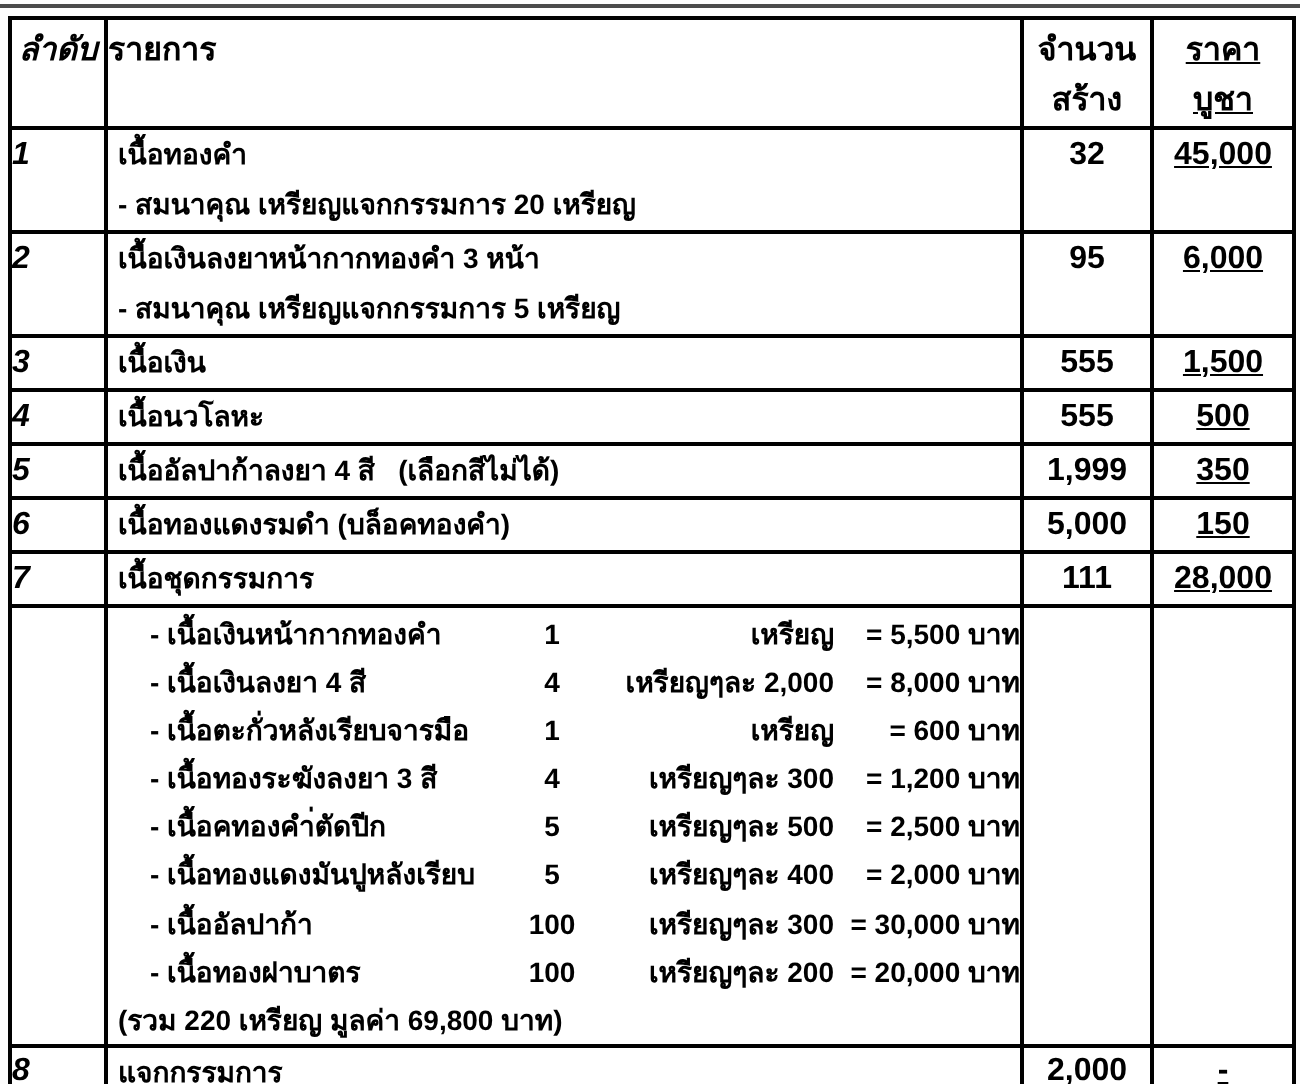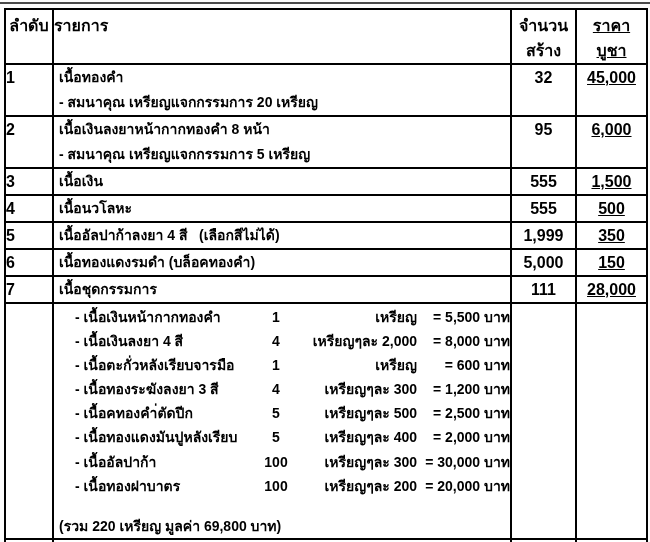--- a/index.html
+++ b/index.html
@@ -14,21 +14,21 @@
     position:absolute;left:0;top:2px;width:650px;height:2px;background:#4a4a4a;
   }
   table.price-table{
     position:absolute;left:4px;top:8px;width:644px;
     border-collapse:collapse;table-layout:fixed;
     background:#fff;
   }
   th,td{border:2px solid #000;padding:0;vertical-align:middle;}
   thead tr{height:52px;}
   th{font-size:16px;vertical-align:top;padding-top:3px;line-height:25px;text-align:center;}
-  .c-no{width:48px;}
+  .c-no{width:48px;font-style:italic;}
   .c-item{width:auto;text-align:left;}
   .c-qty{width:65px;text-align:center;}
   .c-price{width:71px;text-align:center;text-decoration:underline;}
   td{font-size:14px;}
   td.c-no,td.c-qty,td.c-price{font-size:16px;}
   .item-line{padding-left:5px;white-space:pre;line-height:25px;}
   .note-line{padding-left:5px;white-space:pre;line-height:25px;}
   tr.simple{height:26px;}
   tr.simple td{vertical-align:middle;}
   tr.double{height:50px;}
@@ -40,21 +40,21 @@
   .sub-line{
     display:grid;
     grid-template-columns:186px 30px 126px 1fr;
     line-height:24.1px;height:24.1px;
     padding-left:21px;white-space:pre;
   }
   .sub-name{text-align:left;}
   .sub-qty{text-align:center;}
   .sub-unit{padding-left:12px;text-align:right;}
   .sub-price{text-align:right;}
-  .subtotal{display:block;padding-left:5px;margin-top:16px;}
+  .subtotal{display:block;padding-left:5px;}
 </style>
 </head>
 <body>
 
 <div class="top-rule"></div>
 
 <table class="price-table">
   <colgroup>
     <col style="width:48px">
       <col>
@@ -81,21 +81,21 @@
         <td class="c-item">
           <div class="item-line">เนื้อทองคำ</div>
           <div class="note-line">- สมนาคุณ เหรียญแจกกรรมการ 20 เหรียญ</div>
         </td>
         <td class="c-qty">32</td>
         <td class="c-price">45,000</td>
       </tr>
       <tr class="double">
         <td class="c-no">2</td>
         <td class="c-item">
-          <div class="item-line">เนื้อเงินลงยาหน้ากากทองคำ 8 หน้า</div>
+          <div class="item-line">เนื้อเงินลงยาหน้ากากทองคำ 3 หน้า</div>
           <div class="note-line">- สมนาคุณ เหรียญแจกกรรมการ 5 เหรียญ</div>
         </td>
         <td class="c-qty">95</td>
         <td class="c-price">6,000</td>
       </tr>
       <tr class="simple">
         <td class="c-no">3</td>
         <td class="c-item">
           <div class="item-line">เนื้อเงิน</div>
         </td>

